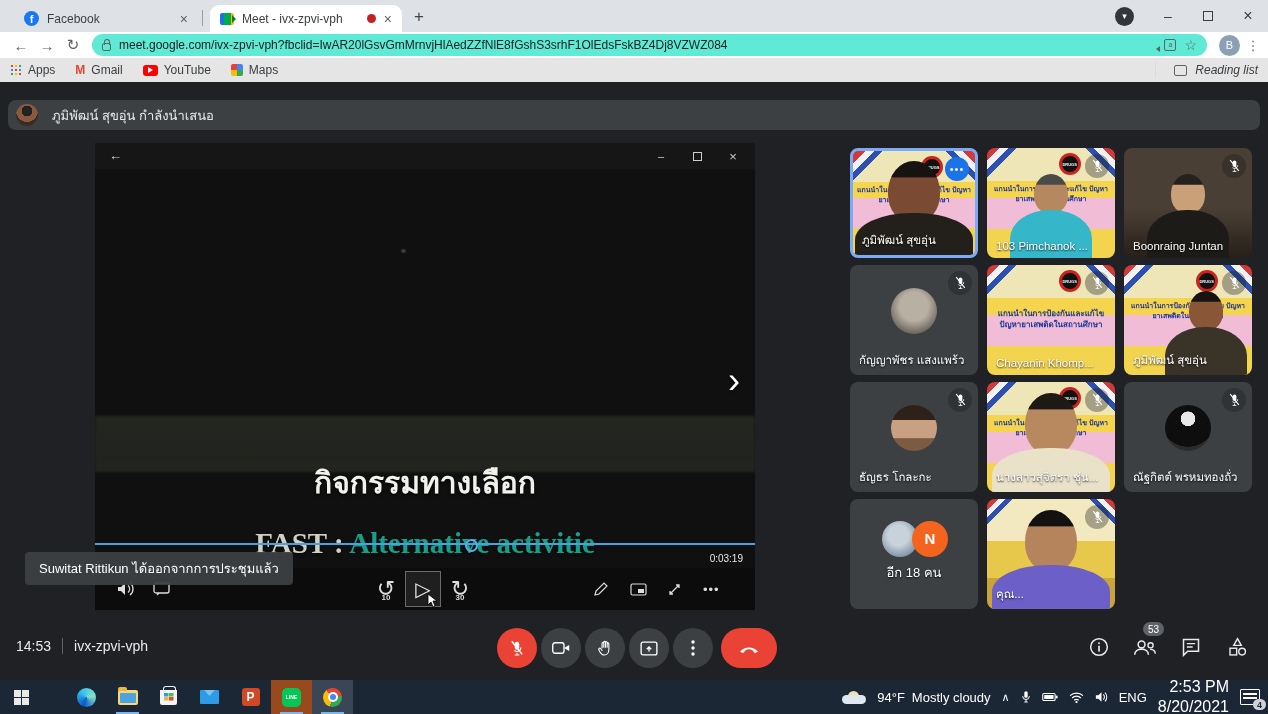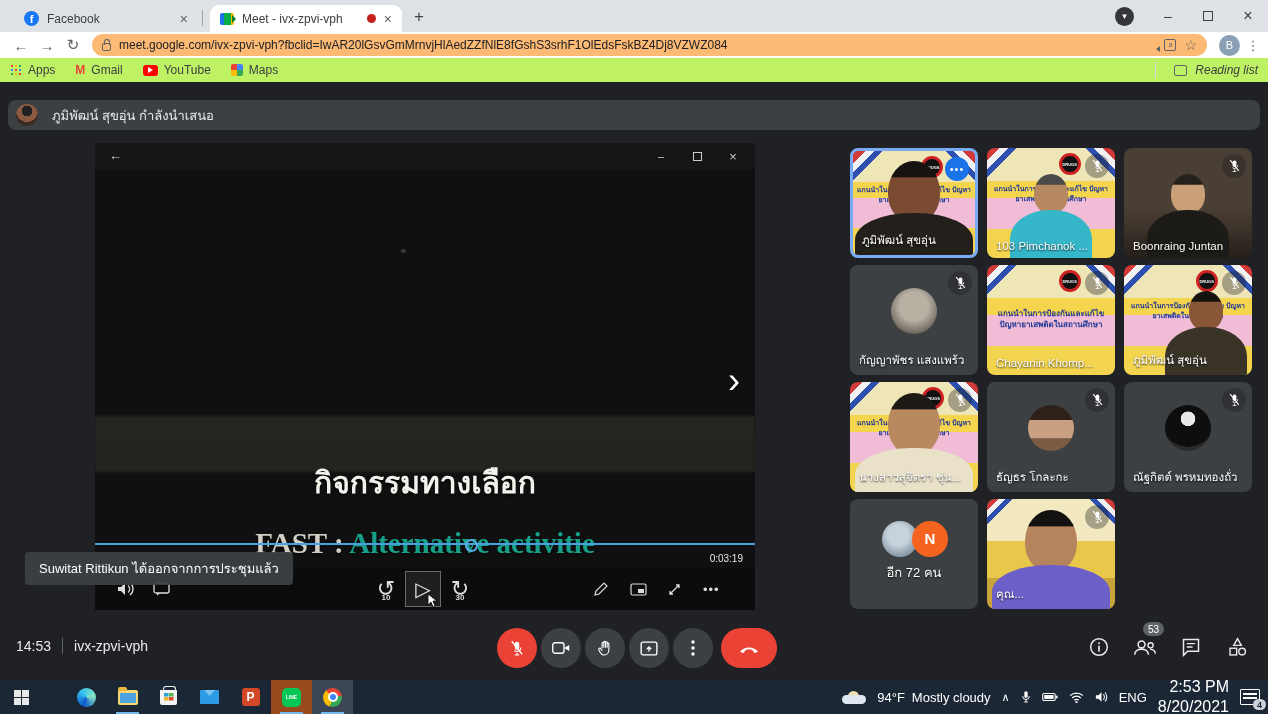--- a/index.html
+++ b/index.html
@@ -19,33 +19,33 @@
   .rec-dot{width:9px;height:9px;border-radius:50%;background:#c5221f;flex:none;}
   .tab-close{color:#5f6368;font-size:14px;line-height:14px;flex:none;}
   .newtab{position:absolute;left:414px;top:7px;font-size:17px;color:#444;}
   .winctl{position:absolute;right:0;top:0;height:32px;display:flex;align-items:center;}
   .tabsearch{width:19px;height:19px;border-radius:50%;background:#35363a;color:#fff;font-size:9px;display:flex;align-items:center;justify-content:center;margin-right:14px;}
   .winbtn{width:40px;height:32px;display:flex;align-items:center;justify-content:center;color:#3c4043;font-size:14px;}
   .maxbox{width:10px;height:10px;border:1px solid #3c4043;}
 
   .toolbar{position:absolute;top:32px;left:0;right:0;height:26px;background:#fff;display:flex;align-items:center;padding:0 8px;}
   .navic{color:#5f6368;font-size:15px;width:26px;text-align:center;}
-  .urlbar{flex:1;height:22px;background:#fdba74;border-radius:11px;margin:16px 6px;display:flex;align-items:center;padding:0 10px;gap:8px;min-width:0;}
+  .urlbar{flex:1;height:22px;background:#5eead4;border-radius:11px;margin:16px 6px;display:flex;align-items:center;padding:0 10px;gap:8px;min-width:0;}
   .lock{width:9px;height:8px;border:1.5px solid #5f6368;border-radius:2px;position:relative;margin-top:3px;flex:none;}
   .lock::before{content:"";position:absolute;left:1px;top:-5px;width:4px;height:5px;border:1.5px solid #5f6368;border-bottom:none;border-radius:3px 3px 0 0;}
   .urltext{font-size:12px;color:#202124;white-space:nowrap;overflow:hidden;flex:1;}
   .urlic{flex:none;color:#5f6368;}
   .cam-ic{width:14px;height:9px;background:#5f6368;border-radius:2px;position:relative;}
   .cam-ic::after{content:"";position:absolute;right:-4px;top:1px;border-left:4px solid #5f6368;border-top:3.5px solid transparent;border-bottom:3.5px solid transparent;transform:rotate(180deg);}
   .trans-ic{width:12px;height:12px;border:1.5px solid #5f6368;border-radius:2px;font-size:7px;color:#5f6368;text-align:center;line-height:10px;}
   .star-ic{font-size:14px;color:#5f6368;}
   .avatarB{width:21px;height:21px;border-radius:50%;background:#8aa0b4;color:#fff;font-size:11px;display:flex;align-items:center;justify-content:center;margin:0 6px;}
   .kebab{color:#5f6368;font-size:13px;letter-spacing:0;width:14px;text-align:center;}
 
-  .bookmarks{position:absolute;top:58px;left:0;right:0;height:24px;background:#bef264;display:flex;align-items:center;padding:0 10px;gap:20px;font-size:12px;color:#3c4043;}
+  .bookmarks{position:absolute;top:58px;left:0;right:0;height:24px;background:#e5e5e5;display:flex;align-items:center;padding:0 10px;gap:20px;font-size:12px;color:#3c4043;}
   .bm{display:flex;align-items:center;gap:6px;}
   .apps-grid{width:12px;height:12px;background:
     radial-gradient(circle 1.5px at 2px 2px,#ea4335 98%,transparent),radial-gradient(circle 1.5px at 6px 2px,#fbbc05 98%,transparent),radial-gradient(circle 1.5px at 10px 2px,#34a853 98%,transparent),
     radial-gradient(circle 1.5px at 2px 6px,#4285f4 98%,transparent),radial-gradient(circle 1.5px at 6px 6px,#ea4335 98%,transparent),radial-gradient(circle 1.5px at 10px 6px,#4285f4 98%,transparent),
     radial-gradient(circle 1.5px at 2px 10px,#34a853 98%,transparent),radial-gradient(circle 1.5px at 6px 10px,#fbbc05 98%,transparent),radial-gradient(circle 1.5px at 10px 10px,#ea4335 98%,transparent);}
   .gmail-ic{color:#ea4335;font-weight:bold;font-size:12px;}
   .yt-ic{width:15px;height:11px;background:#ff0000;border-radius:3px;position:relative;}
   .yt-ic::after{content:"";position:absolute;left:5.5px;top:2.5px;border-left:5px solid #fff;border-top:3px solid transparent;border-bottom:3px solid transparent;}
   .maps-ic{width:12px;height:12px;background:conic-gradient(#4285f4 0 25%,#34a853 25% 50%,#fbbc05 50% 75%,#ea4335 75%);border-radius:2px;}
   .reading{margin-left:auto;display:flex;align-items:center;gap:8px;font-style:italic;}
@@ -391,63 +391,63 @@
       <div class="mic">
           <svg width="13" height="14" viewBox="0 0 24 26">
             <path d="M12 15a3.4 3.4 0 003.4-3.4V6a3.4 3.4 0 00-6.8 0v5.6A3.4 3.4 0 0012 15z" fill="#fff"></path>
             <path d="M18 11.6a6 6 0 01-9.9 4.5M12 19.5V23M8.5 23h7" stroke="#fff" stroke-width="1.6" fill="none"></path>
             <line x1="4" y1="2" x2="20" y2="22" stroke="#fff" stroke-width="2"></line>
           </svg>
         </div>
       <div class="tname">ภูมิพัฒน์ สุขอุ่น</div>
     </div>
 
+    <div class="tile">
+      <div class="avcirc av8"></div>
+      <div class="mic">
+          <svg width="13" height="14" viewBox="0 0 24 26">
+            <path d="M12 15a3.4 3.4 0 003.4-3.4V6a3.4 3.4 0 00-6.8 0v5.6A3.4 3.4 0 0012 15z" fill="#fff"></path>
+            <path d="M18 11.6a6 6 0 01-9.9 4.5M12 19.5V23M8.5 23h7" stroke="#fff" stroke-width="1.6" fill="none"></path>
+            <line x1="4" y1="2" x2="20" y2="22" stroke="#fff" stroke-width="2"></line>
+          </svg>
+        </div>
+      <div class="tname">ธัญธร โกละกะ</div>
+    </div>
+
     <div class="tile bg-banner">
       <div class="slide-text">แกนนำในการป้องกันและแก้ไข ปัญหายาเสพติดในสถานศึกษา</div>
       <div class="sign">DRUGS</div>
       <div class="person big" style="--skin:#b8895f;--hair:#1d1a16;--shirt:#e9e2c9;"></div>
       <div class="mic">
           <svg width="13" height="14" viewBox="0 0 24 26">
             <path d="M12 15a3.4 3.4 0 003.4-3.4V6a3.4 3.4 0 00-6.8 0v5.6A3.4 3.4 0 0012 15z" fill="#fff"></path>
             <path d="M18 11.6a6 6 0 01-9.9 4.5M12 19.5V23M8.5 23h7" stroke="#fff" stroke-width="1.6" fill="none"></path>
             <line x1="4" y1="2" x2="20" y2="22" stroke="#fff" stroke-width="2"></line>
           </svg>
         </div>
       <div class="tname">นางสาวสุจิตรา ชุ่น...</div>
     </div>
 
     <div class="tile">
-      <div class="avcirc av8"></div>
-      <div class="mic">
-          <svg width="13" height="14" viewBox="0 0 24 26">
-            <path d="M12 15a3.4 3.4 0 003.4-3.4V6a3.4 3.4 0 00-6.8 0v5.6A3.4 3.4 0 0012 15z" fill="#fff"></path>
-            <path d="M18 11.6a6 6 0 01-9.9 4.5M12 19.5V23M8.5 23h7" stroke="#fff" stroke-width="1.6" fill="none"></path>
-            <line x1="4" y1="2" x2="20" y2="22" stroke="#fff" stroke-width="2"></line>
-          </svg>
-        </div>
-      <div class="tname">ธัญธร โกละกะ</div>
-    </div>
-
-    <div class="tile">
       <div class="avcirc av9"></div>
       <div class="mic">
           <svg width="13" height="14" viewBox="0 0 24 26">
             <path d="M12 15a3.4 3.4 0 003.4-3.4V6a3.4 3.4 0 00-6.8 0v5.6A3.4 3.4 0 0012 15z" fill="#fff"></path>
             <path d="M18 11.6a6 6 0 01-9.9 4.5M12 19.5V23M8.5 23h7" stroke="#fff" stroke-width="1.6" fill="none"></path>
             <line x1="4" y1="2" x2="20" y2="22" stroke="#fff" stroke-width="2"></line>
           </svg>
         </div>
       <div class="tname">ณัฐกิตต์ พรหมทองถั่ว</div>
     </div>
 
 
     <div class="tile cname">
       <div class="ov1"></div>
       <div class="ov2">N</div>
-      <div class="tname">อีก 72 คน</div>
+      <div class="tname">อีก 18 คน</div>
     </div>
 
     <div class="tile t12bg">
       <div class="person big" style="--skin:#b5845c;--hair:#141210;--shirt:#6c5fc7;"></div>
       <div class="mic">
           <svg width="13" height="14" viewBox="0 0 24 26">
             <path d="M12 15a3.4 3.4 0 003.4-3.4V6a3.4 3.4 0 00-6.8 0v5.6A3.4 3.4 0 0012 15z" fill="#fff"></path>
             <path d="M18 11.6a6 6 0 01-9.9 4.5M12 19.5V23M8.5 23h7" stroke="#fff" stroke-width="1.6" fill="none"></path>
             <line x1="4" y1="2" x2="20" y2="22" stroke="#fff" stroke-width="2"></line>
           </svg>

